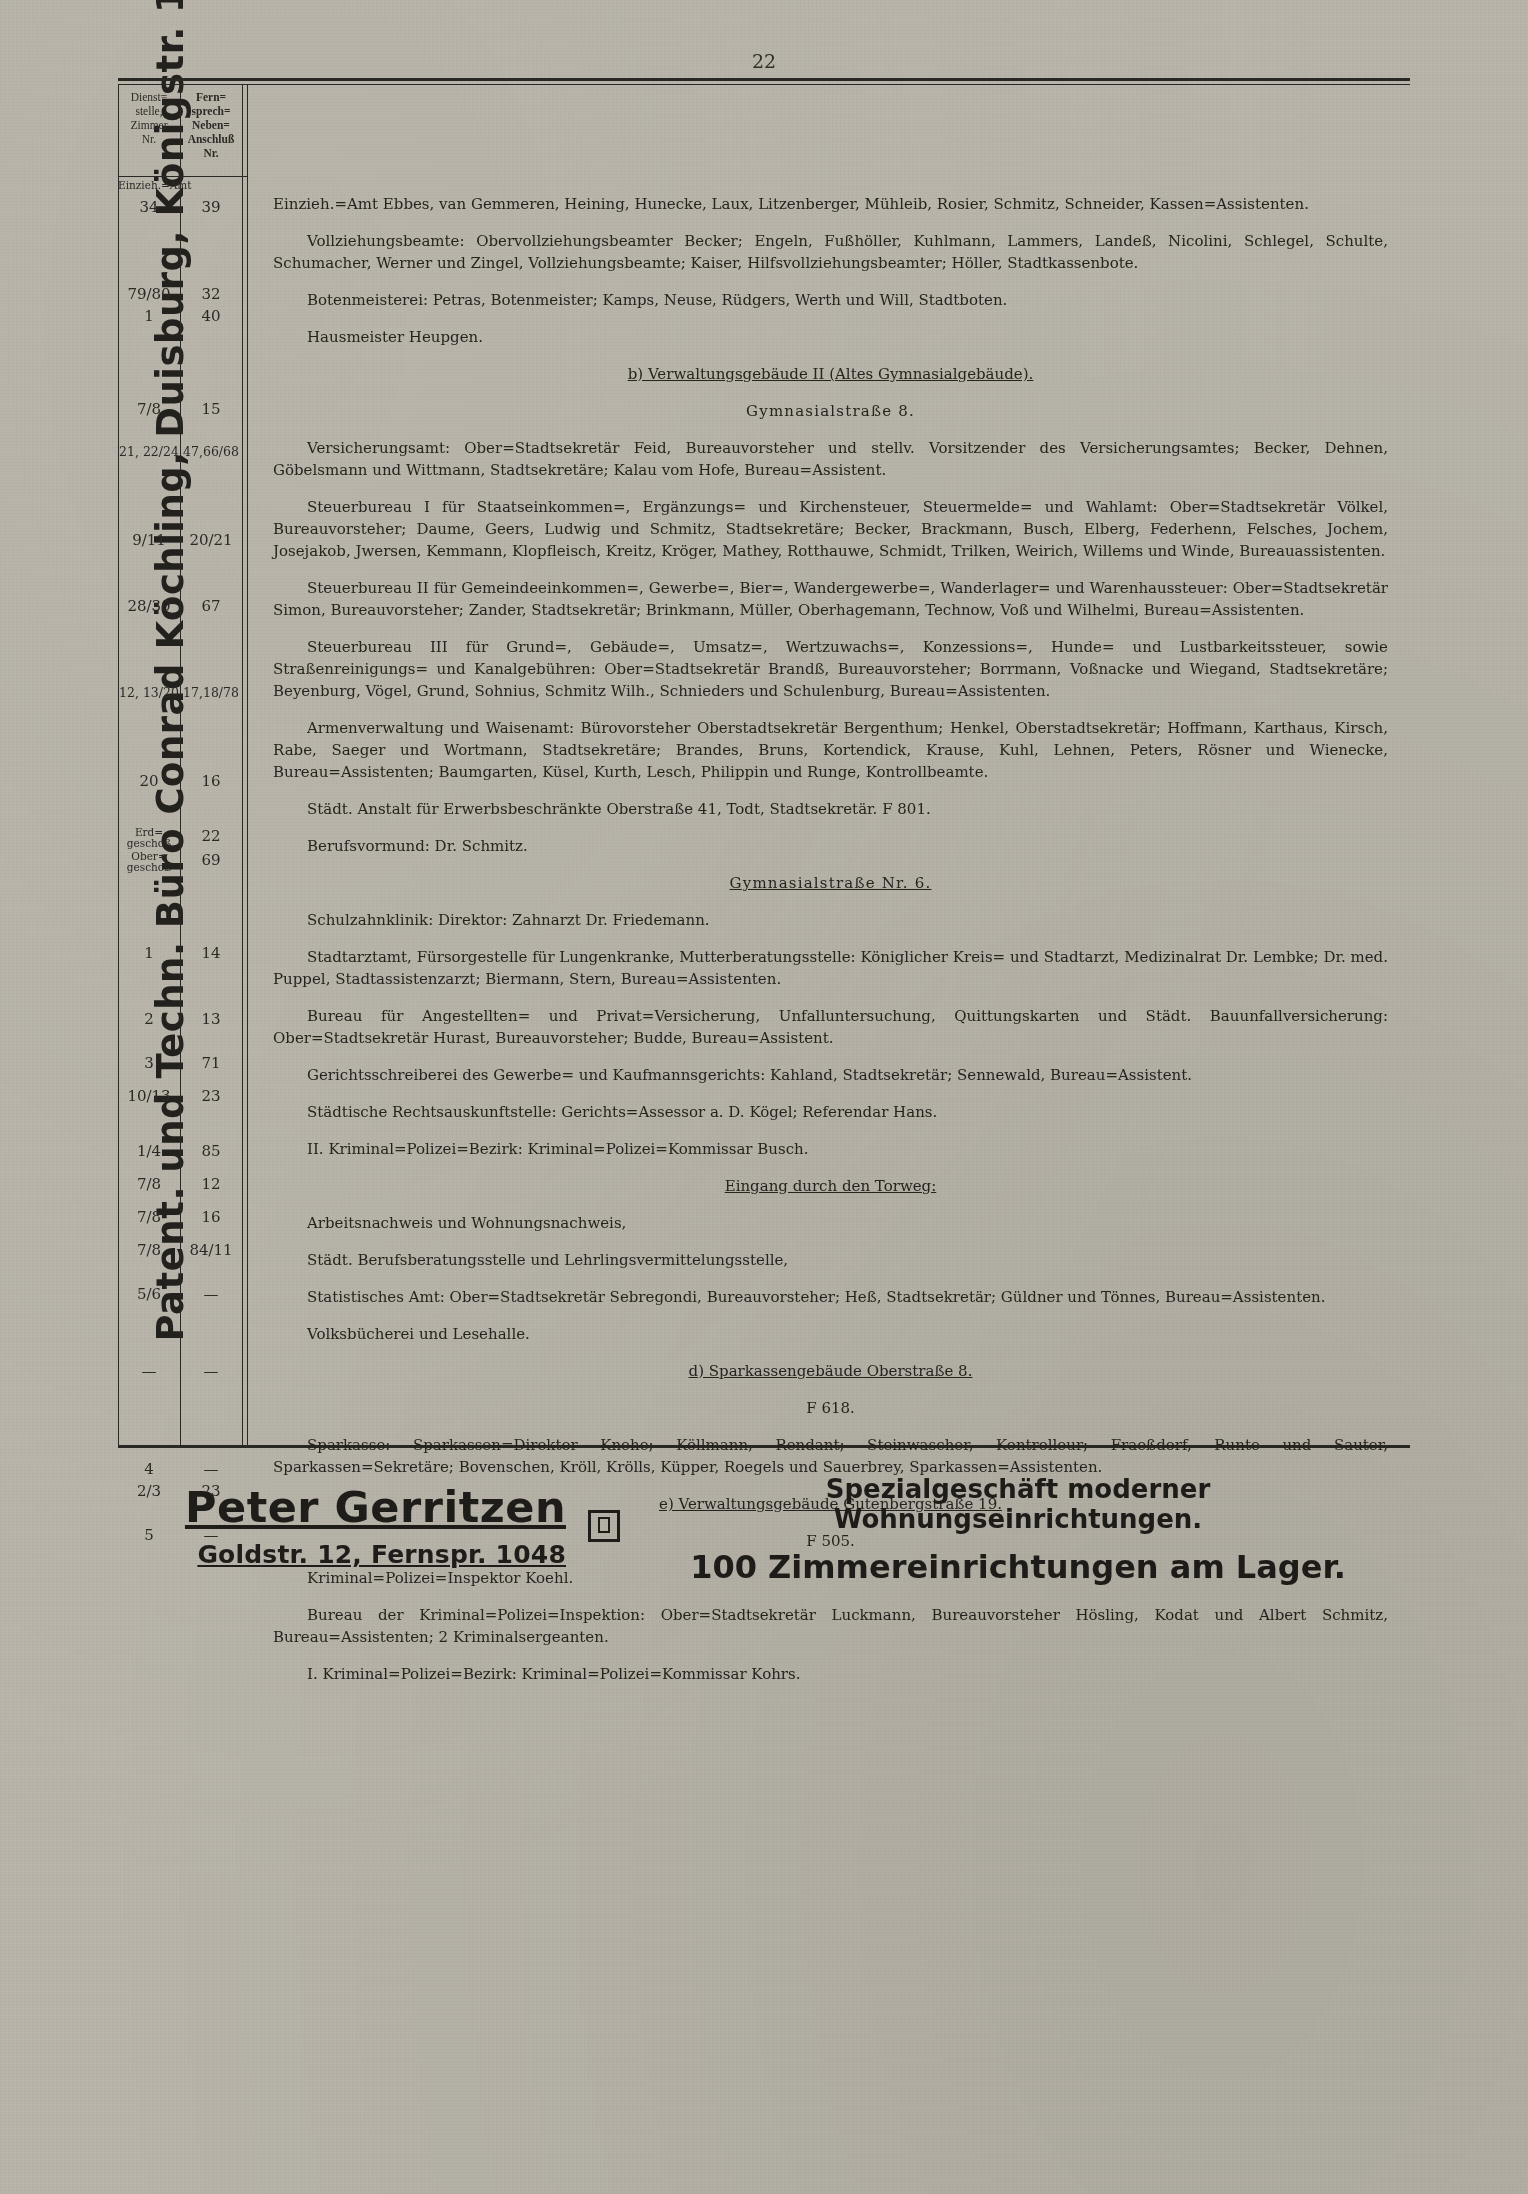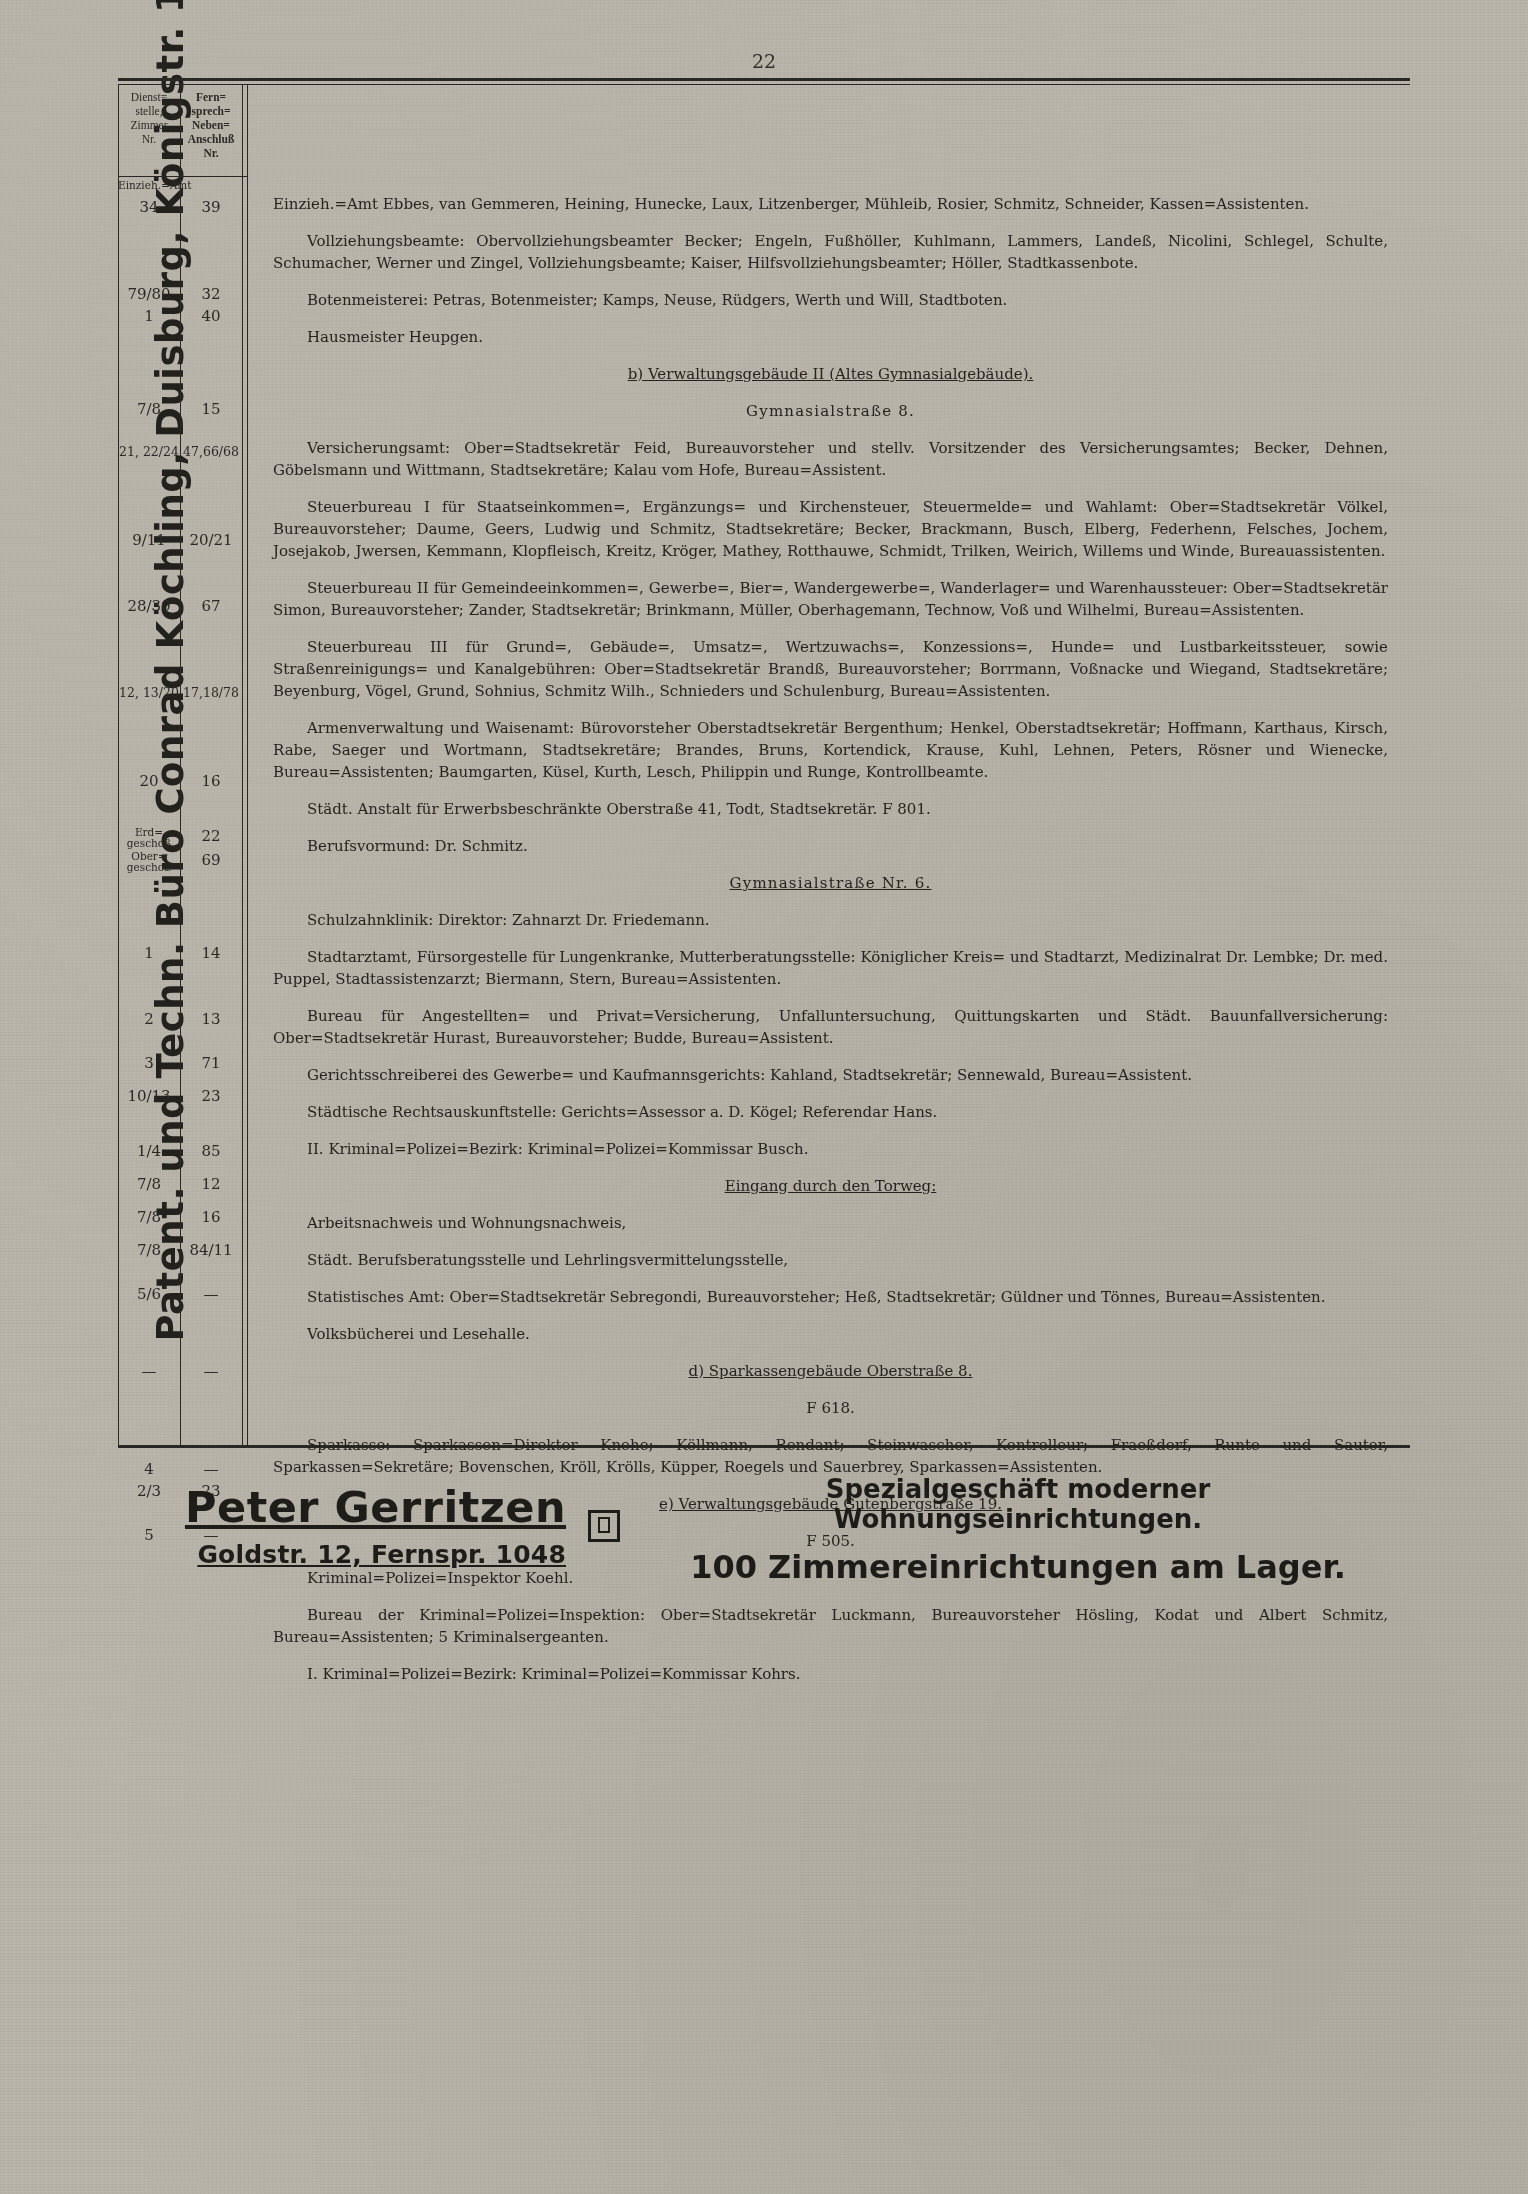--- a/index.html
+++ b/index.html
@@ -271,21 +271,21 @@
       <p class="p ind" style="margin-top:10px">Arbeitsnachweis und Wohnungsnachweis,</p>
       <p class="p ind" style="margin-top:11px">Städt. Berufsberatungsstelle und Lehrlingsvermittelungsstelle,</p>
       <p class="p ind" style="margin-top:11px">Statistisches Amt: Ober=Stadtsekretär Sebregondi, Bureauvorsteher; Heß, Stadtsekretär; Güldner und Tönnes, Bureau=Assistenten.</p>
       <p class="p ind" style="margin-top:11px">Volksbücherei und Lesehalle.</p>
       <p class="p ctr u" style="margin-top:8px">d) Sparkassengebäude Oberstraße 8.</p>
       <p class="p ctr">F 618.</p>
       <p class="p ind">Sparkasse: Sparkassen=Direktor Knehe; Köllmann, Rendant; Steinwascher, Kontrolleur; Fraeßdorf, Runte und Sauter, Sparkassen=Sekretäre; Bovenschen, Kröll, Krölls, Küpper, Roegels und Sauerbrey, Sparkassen=Assistenten.</p>
       <p class="p ctr u" style="margin-top:4px">e) Verwaltungsgebäude Gutenbergstraße 19.</p>
       <p class="p ctr">F 505.</p>
       <p class="p ind" style="margin-top:4px">Kriminal=Polizei=Inspektor Koehl.</p>
-      <p class="p ind">Bureau der Kriminal=Polizei=Inspektion: Ober=Stadtsekretär Luckmann, Bureauvorsteher Hösling, Kodat und Albert Schmitz, Bureau=Assistenten; 5 Kriminalsergeanten.</p>
+      <p class="p ind">Bureau der Kriminal=Polizei=Inspektion: Ober=Stadtsekretär Luckmann, Bureauvorsteher Hösling, Kodat und Albert Schmitz, Bureau=Assistenten; 2 Kriminalsergeanten.</p>
       <p class="p ind" style="margin-top:6px">I. Kriminal=Polizei=Bezirk: Kriminal=Polizei=Kommissar Kohrs.</p>
     </div>
   </div>
 
   <div class="ad">
     <div class="left">
       <div class="name">Peter Gerritzen</div>
       <div class="addr">Goldstr. 12, Fernspr. 1048</div>
     </div>
     <div class="logo">

